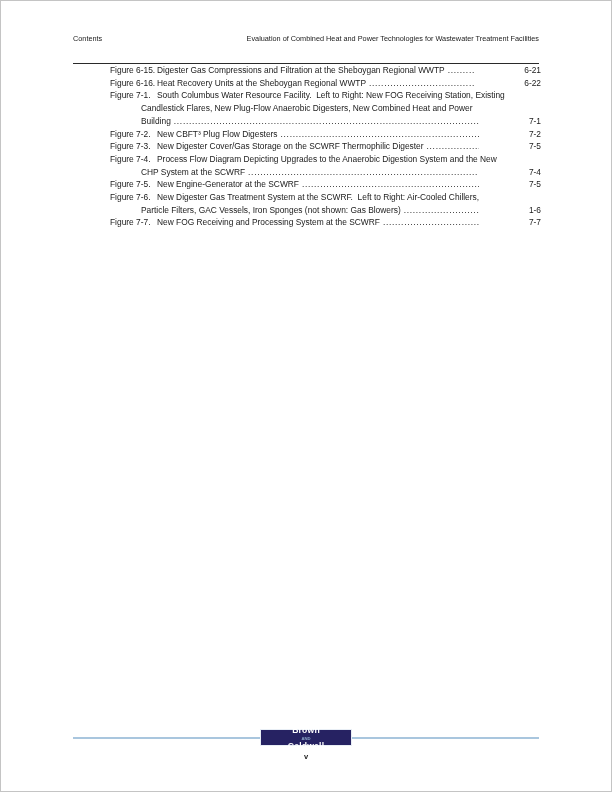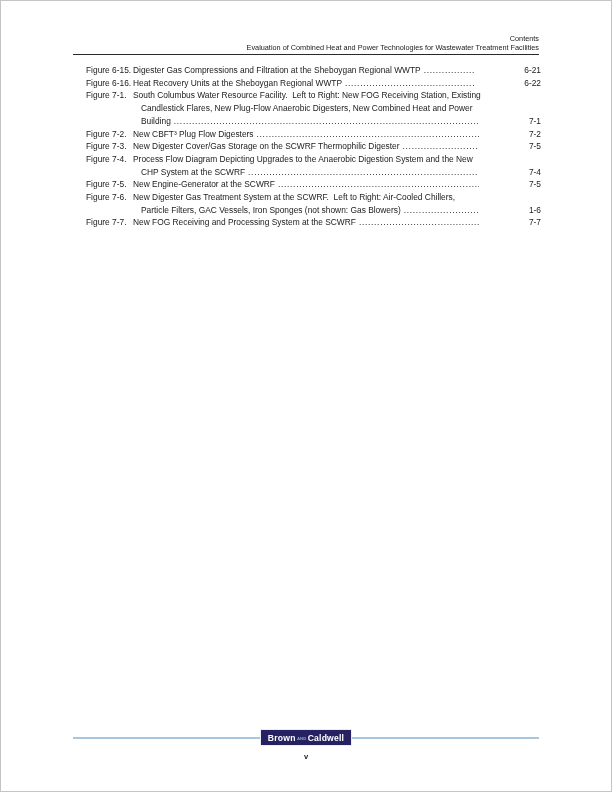--- a/index.html
+++ b/index.html
@@ -10,35 +10,34 @@
     background:#ffffff;
     font-family:"Liberation Sans", sans-serif;
     color:#1a1a1a;
     overflow:hidden;
   }
 
   
   .hdr {
     position:absolute; left:72px; right:72px; top:33px;
     border-bottom:1px solid #2a2a2a;
-    padding-bottom:2px;
+    padding-bottom:20px;
     display:flex; justify-content:space-between; align-items:flex-end;
     font-size:7.3px;
-    flex-direction:column;
   }
   .hdr .h-left { white-space:pre; }
   .hdr .h-right { white-space:pre; }
 
   
   .toc {
     position:absolute; left:85px; top:63px; width:455px;
     font-size:8.4px; line-height:12.7px;
   }
   .line { display:flex; align-items:baseline; }
-  .lbl { flex:none; width:47px; white-space:pre; }
+  .lbl { flex:none; width:47px; white-space:pre;margin-left:24px; }
   .txt { flex:none; white-space:pre; }
   .cont { padding-left:55px; }
   .leader {
     flex:1 1 auto; overflow:hidden; white-space:nowrap;
     margin:0 2px 0 3px; min-width:8px;
   }
   .leader::before {
     content:"..................................................................................................................................................................................";
     letter-spacing:0.7px;
   }
@@ -48,20 +47,21 @@
   .foot-rule {
     position:absolute; left:72px; right:72px; top:736px;
     height:2px; background:#a9c6de;
   }
   .logo {
     position:absolute; top:729px; left:50%; transform:translateX(-50%);
     width:90px; height:15px;
     background:#262262;
     display:flex; align-items:center; justify-content:center;
     box-shadow:0 0 0 1px #e8eef5;
+    flex-direction:column;
   }
   .logo .b, .logo .c {
     color:#ffffff; font-weight:bold; font-size:8.6px; letter-spacing:0.2px; white-space:pre;
   }
   .logo .a {
     color:#8ba7c9; font-size:4.2px; font-weight:bold; margin:1px 1.5px 0 1.5px; white-space:pre;
   }
   .pagenum {
     position:absolute; top:751px; left:0; right:0;
     text-align:center; font-size:7.5px; font-weight:bold;

